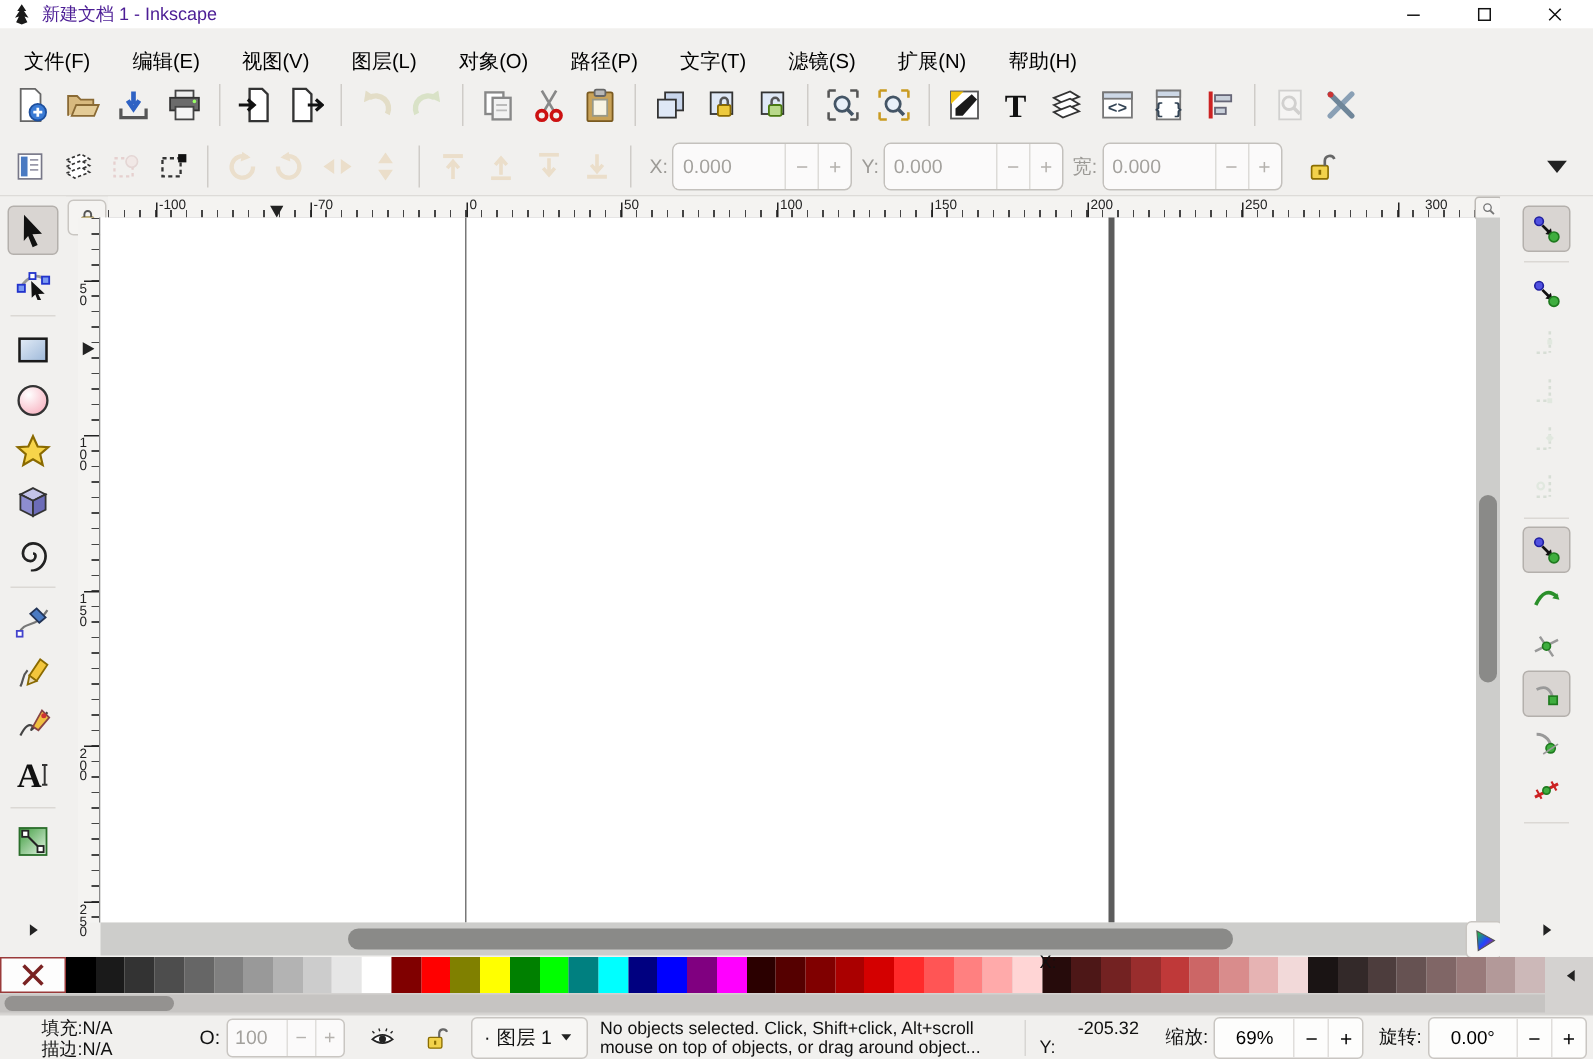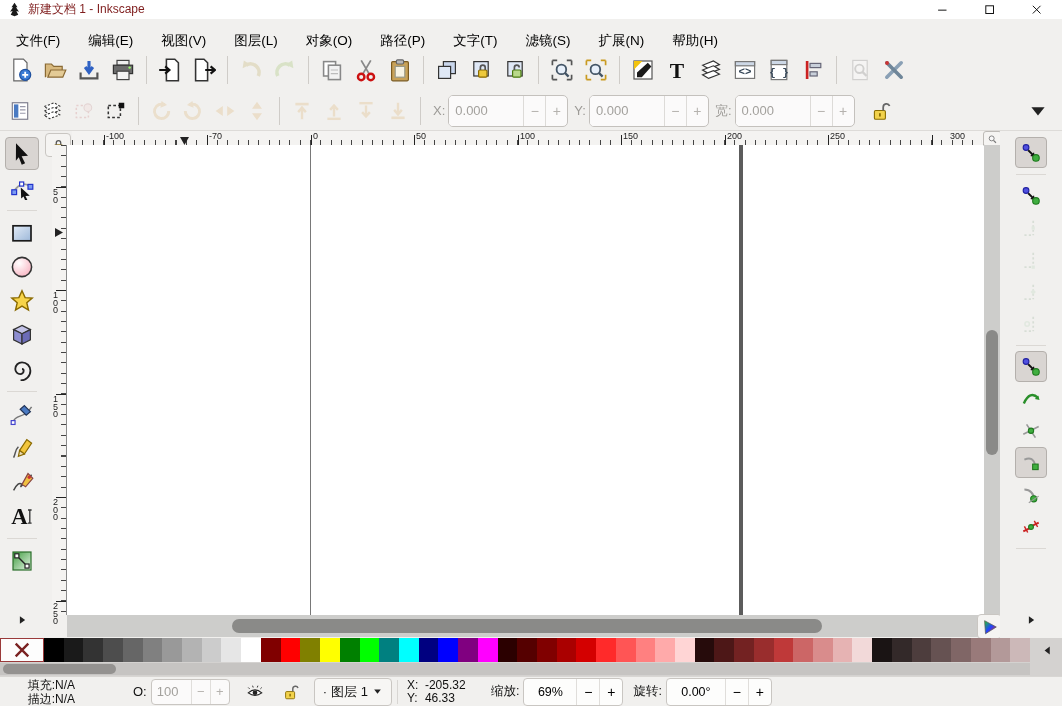--- a/index.html
+++ b/index.html
@@ -3,21 +3,21 @@
 <meta charset="utf-8">
 <style>
   html,body{margin:0;padding:0;}
   body{width:1062px;height:706px;overflow:hidden;position:relative;
        font-family:"Liberation Sans","DejaVu Sans",sans-serif;
        background:#f1f0ee;font-size:13px;color:#111;}
   .abs{position:absolute;}
   
   #titlebar{left:0;top:0;width:1062px;height:19px;background:#ffffff;display:flex;align-items:center;}
   #titlebar .logo{width:15px;height:15px;margin:0 6px 0 7px;}
-  #titlebar .title{font-size:12px;color:#7f1d1d;}
+  #titlebar .title{font-size:12px;color:#4c1d95;}
   .winbtn{width:30px;height:17px;display:flex;align-items:center;justify-content:center;}
   .winbtn svg{width:14px;height:14px;}
   #winbtns{margin-left:auto;display:flex;gap:17px;margin-right:10px;}
   
   #menubar{left:0;top:19px;width:1062px;height:44px;display:flex;align-items:center;
            background:#f1f0ee;border-bottom:1px solid #e2e0dd;padding-left:2px;box-sizing:border-box;}
   .menuitem{padding:6px 14px;font-size:13.5px;color:#000;}
   
   #toolbar-main{left:0;top:49px;width:1062px;height:42px;display:flex;align-items:center;padding-left:4px;box-sizing:border-box;background:#f1f0ee;}
   #toolbar-select{left:0;top:91px;width:1062px;height:40px;display:flex;align-items:center;padding-left:4px;box-sizing:border-box;background:#f1f0ee;border-bottom:1px solid #dddbd8;}
@@ -94,21 +94,21 @@
   #opacity .oval{width:34px;display:flex;align-items:center;padding-left:5px;color:#a3a19d;}
   #opacity .obtn{width:18px;display:flex;align-items:center;justify-content:center;color:#b5b2ae;border-left:1px solid #e0dedb;}
   .sbicon{width:22px;height:22px;display:flex;align-items:center;justify-content:center;margin-left:14px;}
   .sbicon svg{width:18px;height:18px;}
   #layer-btn{margin-left:12px;height:26px;border:1px solid #c9c6c2;border-radius:4px;background:#f7f6f4;display:flex;align-items:center;padding:0 8px;gap:4px;font-size:13px;}
   #layer-btn svg{width:11px;height:11px;}
   #sb-message{margin-left:8px;width:278px;font-size:11.8px;line-height:13px;color:#111;}
   #coords{font-size:12px;line-height:13px;margin-left:4px;}
   #coords .crow{display:flex;width:74px;}
   #coords .cl{width:18px;}
-  #coords .cv{flex:1;text-align:left;}
+  #coords .cv{flex:1;text-align:center;margin-top:44px;}
   .zr{display:flex;align-items:center;margin-left:10px;font-size:12.5px;text-align:center;}
   .zr .zbody{display:flex;height:26px;border:1px solid #c9c6c2;border-radius:4px;background:#fdfdfc;overflow:hidden;margin-left:4px;}
   .zr .zval{display:flex;align-items:center;justify-content:center;color:#000;}
   .zr .zbtn{width:22px;display:flex;align-items:center;justify-content:center;color:#000;border-left:1px solid #e0dedb;font-size:14px;}
 </style>
 </head>
 <body>
 
 <div class="abs" id="titlebar">
   <span class="logo"><svg viewBox="0 0 20 20" width="100%" height="100%">
@@ -836,20 +836,24 @@
     </span>
   <div id="layer-btn">
     <span>·</span>
     <span>图层 1</span>
     <span style="display:flex">
         <svg viewBox="0 0 20 20" width="100%" height="100%">
           <polygon points="4,6.5 16,6.5 10,14" fill="#222"></polygon>
         </svg>
       </span>
   </div>
+  <div id="sb-message">
+    <div>No objects selected. Click, Shift+click, Alt+scroll</div>
+    <div>mouse on top of objects, or drag around object...</div>
+  </div>
   <div class="sb-sep"></div>
   <div id="coords">
     <div class="crow">
         <span class="cl">X:</span>
         <span class="cv">-205.32</span>
       </div>
     <div class="crow">
         <span class="cl">Y:</span>
         <span class="cv">46.33</span>
       </div>

